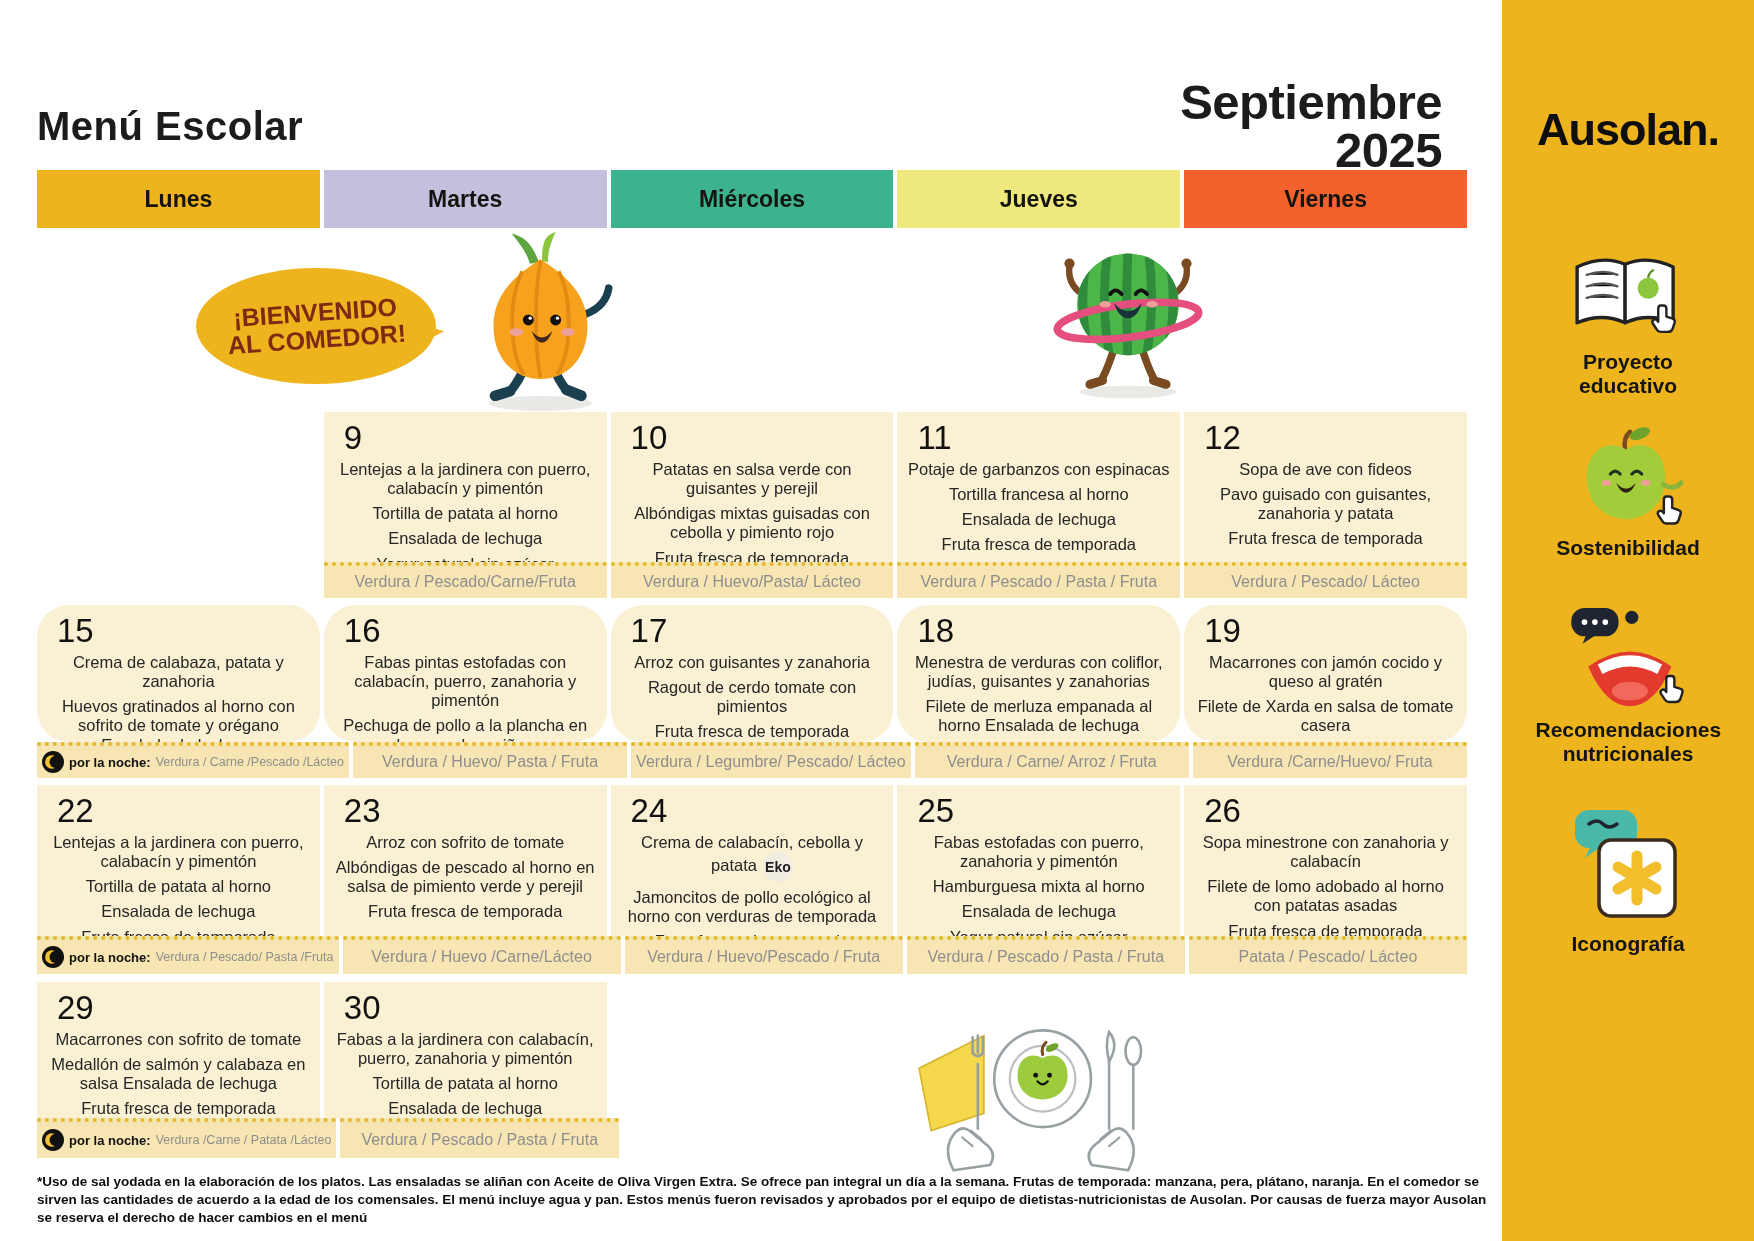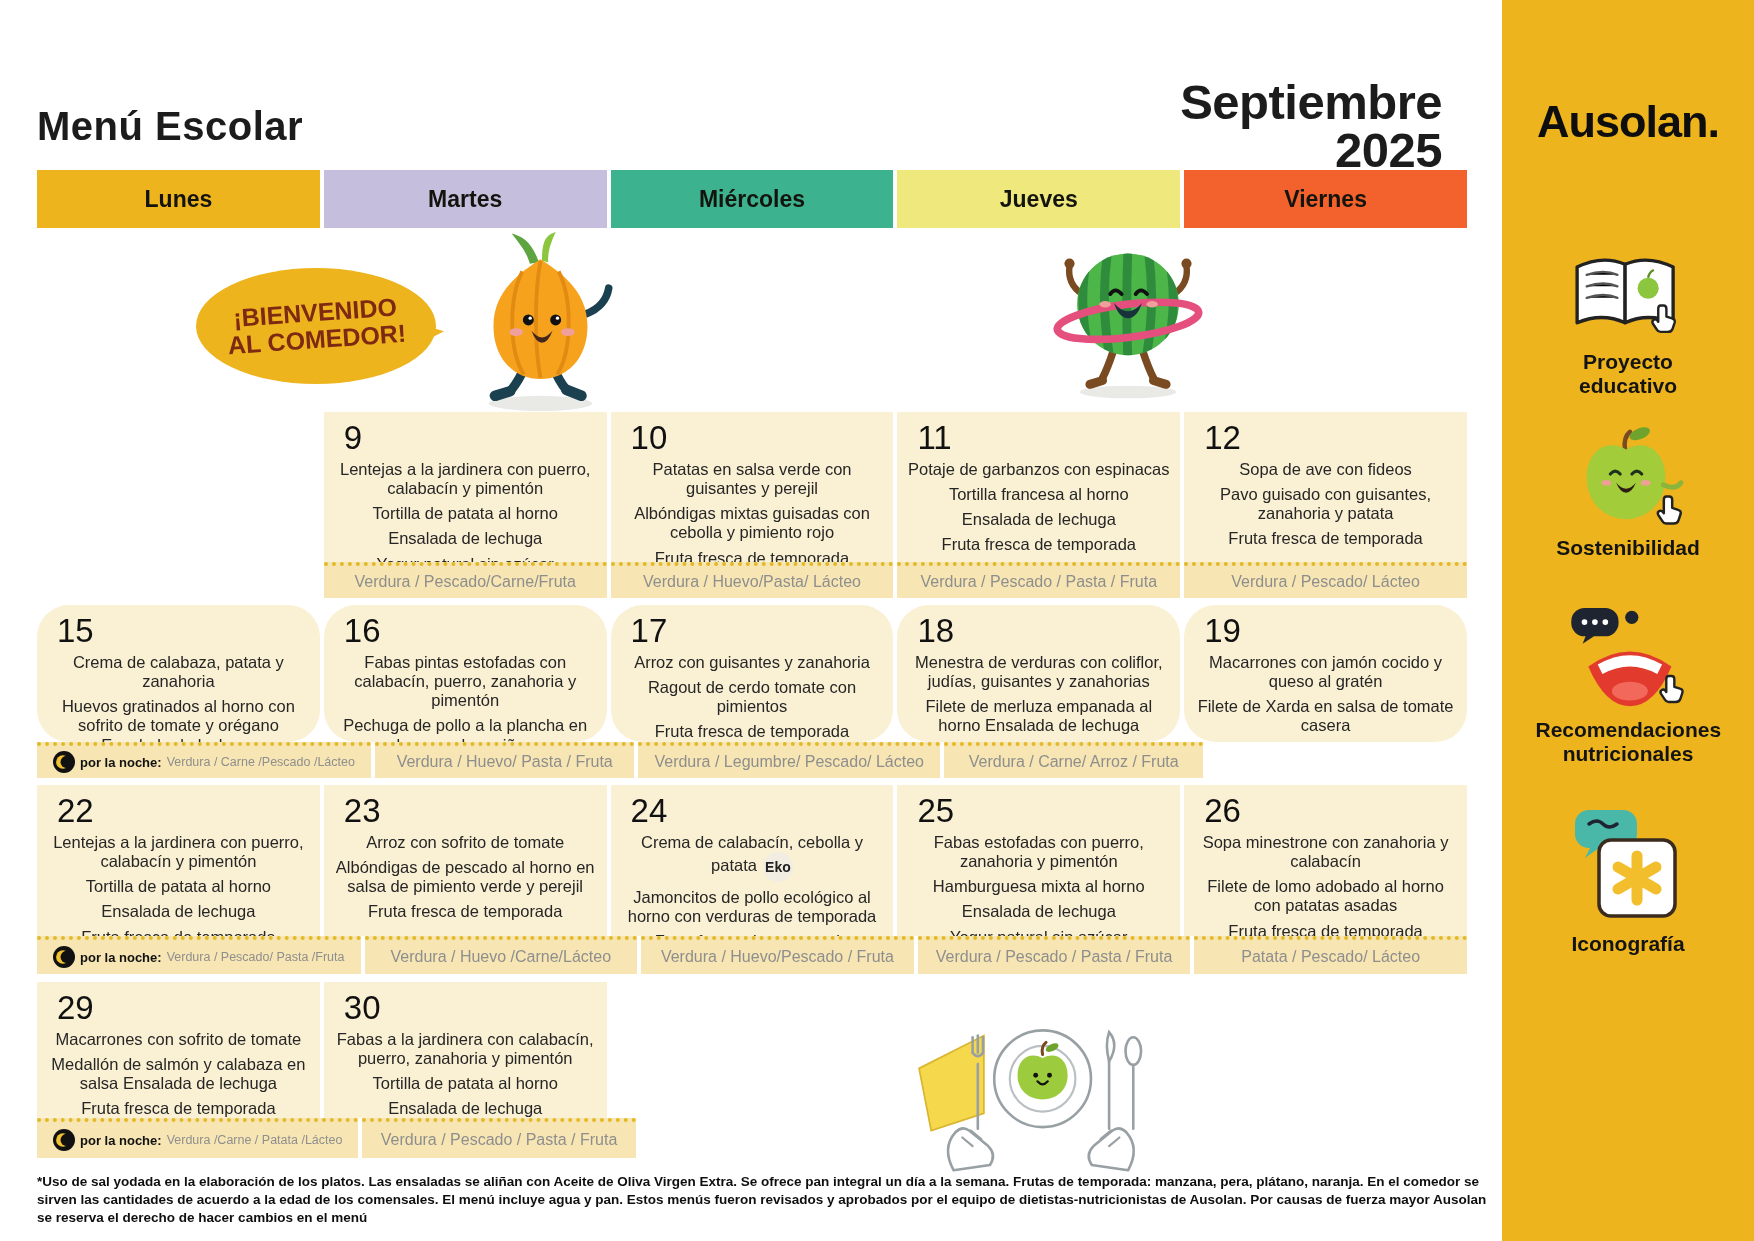--- a/index.html
+++ b/index.html
@@ -22,41 +22,41 @@
   .w2 .cells .cell{height:151px;} .w3 .cells .cell{height:136px;}
   .w0 .fcell{height:36px;} .w1 .fcell{height:36px;} .w2 .fcell{height:38px;} .w3 .fcell{height:40px;}
   .cell{background:var(--cream);overflow:hidden;}
   .cell.empty,.fcell.empty{background:transparent;border:none;}
   .daynum{font-size:33px;font-weight:500;color:#111;margin:9px 0 0 20px;line-height:1;}
   .items{margin-top:2px;}
   .items p{margin:6px 10px;text-align:center;font-size:16.5px;line-height:1.16;color:#262626;}
   .eko{display:inline-block;width:30px;height:30px;border-radius:50%;background:#f1ede2;color:#222;
        font-size:14px;font-weight:800;line-height:30px;text-align:center;vertical-align:middle;margin-left:6px;}
   .fcell{background:var(--cream2);border-top:4px dotted var(--dots);
-         display:flex;align-items:center;justify-content:center;gap:5px;padding:0 16px;box-sizing:border-box;}
+         display:flex;align-items:center;justify-content:center;gap:5px;padding:0 5px;box-sizing:border-box;}
   .cats{color:var(--cattext);font-size:16px;white-space:nowrap;}
   .night .cats{font-size:12.5px;}
   .nightlab{font-size:13px;font-weight:800;color:#111;white-space:nowrap;}
   .moon{width:22px;height:22px;flex:0 0 auto;}
   
   .bubble{position:absolute;left:196px;top:268px;width:240px;height:116px;background:var(--gold);border-radius:50%;}
   .bubble:after{content:"";position:absolute;right:-8px;top:48px;width:40px;height:34px;background:var(--gold);
                 clip-path:polygon(0 10%,100% 45%,10% 100%);}
   .bubble .btxt{position:absolute;inset:0;display:flex;align-items:center;justify-content:center;text-align:center;
       font-size:25px;font-weight:800;color:var(--bubbletext);line-height:1.08;transform:rotate(-4deg);padding:0 22px;}
   
   .onion{position:absolute;left:452px;top:232px;width:180px;height:182px;}
   .melon{position:absolute;left:1038px;top:228px;width:180px;height:178px;}
   .plate{position:absolute;left:900px;top:982px;width:280px;height:190px;}
   
   .disclaimer{position:absolute;left:37px;top:1173px;width:1450px;font-size:13.5px;font-weight:700;
               line-height:1.35;color:#0f0f0f;}
   
   .sidebar{position:absolute;left:1502px;top:0;width:252px;height:1241px;background:var(--gold);}
-  .brand{position:absolute;left:0;top:96px;width:100%;text-align:center;font-size:45px;font-weight:800;
+  .brand{position:absolute;left:0;top:104px;width:100%;text-align:center;font-size:45px;font-weight:800;
          letter-spacing:-1px;color:#0e0e0e;}
   .sb-item{position:absolute;left:0;width:100%;display:flex;flex-direction:column;align-items:center;gap:8px;}
   .sb-i1{top:246px;} .sb-i2{top:420px;} .sb-i3{top:606px;} .sb-i4{top:804px;}
   .sb-label{font-size:21px;font-weight:800;color:#141414;text-align:center;max-width:185px;line-height:1.12;}
 </style>
 </head>
 <body>
 
 <div class="page">
 
@@ -182,20 +182,23 @@
             <span class="cats">Verdura / Carne /Pescado /Lácteo</span>
           </div>
           <div class="fcell">
             <span class="cats">Verdura / Huevo/ Pasta / Fruta</span>
           </div>
           <div class="fcell">
             <span class="cats">Verdura / Legumbre/ Pescado/ Lácteo</span>
           </div>
           <div class="fcell">
             <span class="cats">Verdura / Carne/ Arroz / Fruta</span>
+          </div>
+          <div class="fcell">
+            <span class="cats">Verdura /Carne/Huevo/ Fruta</span>
           </div>
         </div>
       </div>
       <div class="week w2">
         <div class="cells">
           <div class="cell">
             <div class="daynum">22</div>
             <div class="items">
               <p>Lentejas a la jardinera con puerro, calabacín y pimentón</p>
               <p>Tortilla de patata al horno</p>

